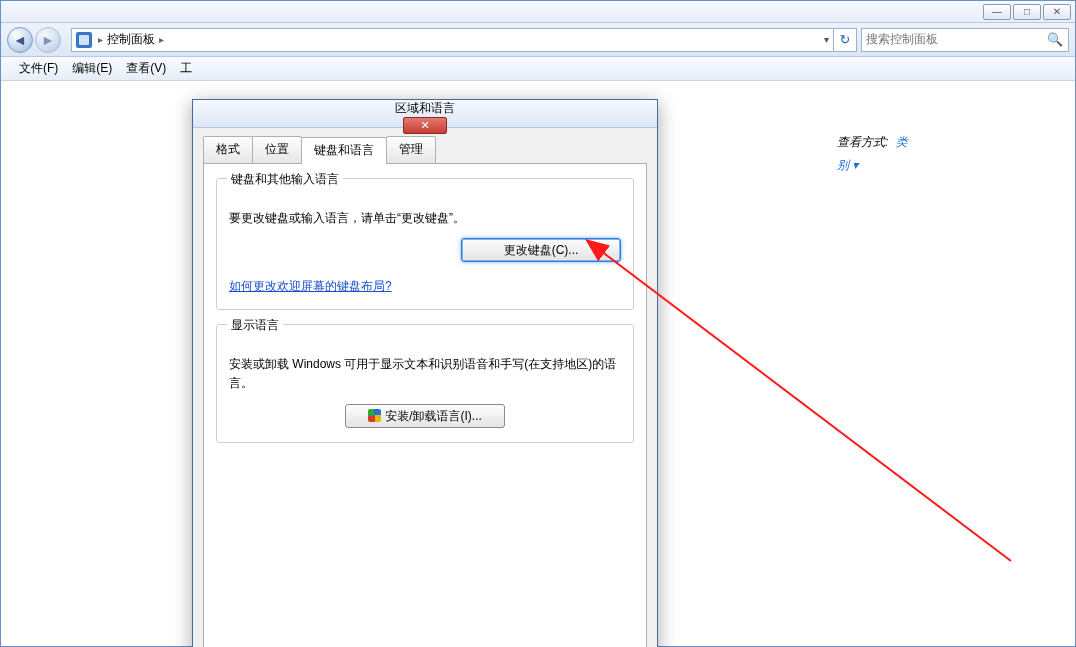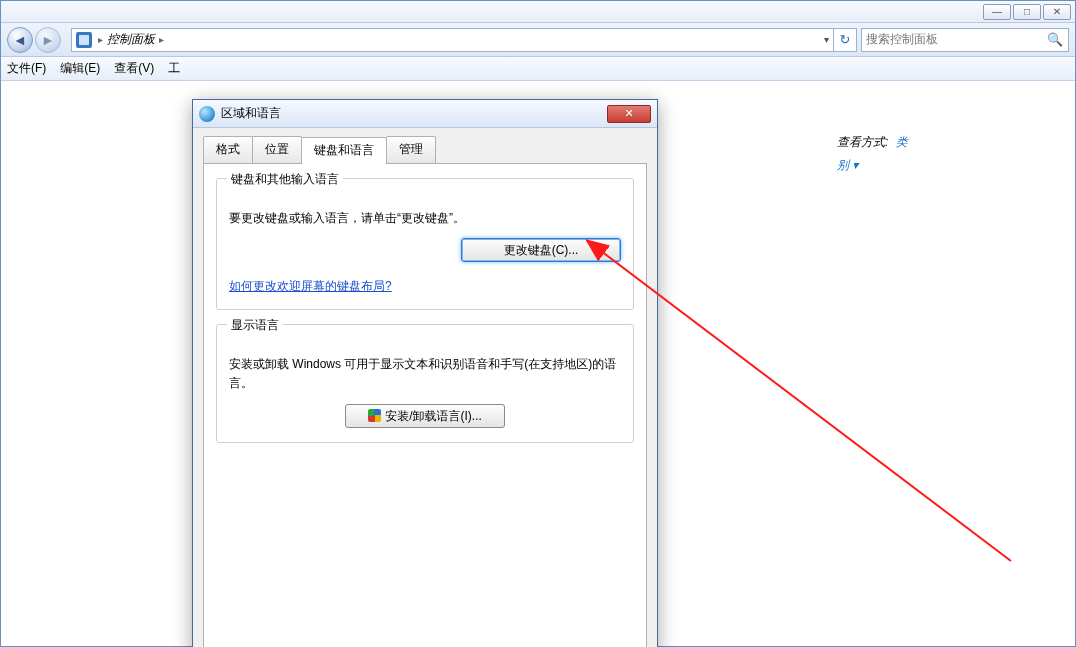--- a/index.html
+++ b/index.html
@@ -71,42 +71,42 @@
 .addr {
   flex: 1;
   display: flex;
   align-items: center;
   background: #fff;
   border: 1px solid #9bb3d3;
   height: 24px;
   margin-left: 8px;
   padding: 0 4px;
 }
-.addr .crumb { margin: 0 2px; color:#000;font-style:italic;}
+.addr .crumb { margin: 0 2px; color:#000;}
 .addr .sep { color:#666; margin:0 2px; font-size:10px;}
 .addr-icon{width:16px;height:16px;background:#3b78c4;border-radius:2px;margin-right:4px;position:relative;}
 .addr-icon::after{content:"";position:absolute;inset:3px;background:#cfe3ff;border-radius:1px;}
 .refresh-box{width:24px;height:24px;border:1px solid #9bb3d3;background:#fff;margin-left:-1px;display:flex;align-items:center;justify-content:center;color:#2a6ab5;font-size:13px;}
 .search {
   width: 208px;
   height: 24px;
   background:#fff;
   border:1px solid #9bb3d3;
   margin-left:4px;
   display:flex;align-items:center;
   padding:0 4px;color:#777;
 }
 .search .mag{margin-left:auto;color:#2a6ab5;font-size:13px;}
 
 
 .menubar {
   height: 24px;
   background: linear-gradient(#f8fbff,#e7eef8);
   border-bottom:1px solid #c7d4e8;
-  display:flex;align-items:center;padding:0 6px;
+  display:flex;align-items:center;padding:0 18px;
 }
 .menubar span{margin-right:14px;color:#000;}
 
 
 .content-area {
   position:relative;
   height: calc(647px - 22px - 34px - 24px - 2px);
   background:#fff;
 }
 
@@ -133,20 +133,21 @@
   width:466px; height:620px;
   border:1px solid #4a6a9a;
   background:#f0f0f0;
   box-shadow:0 4px 18px rgba(0,0,0,0.35);
 }
 .dialog-title {
   height:28px;
   background:linear-gradient(#f6f9ff,#dbe6f6);
   display:flex;align-items:center;padding:0 6px;
   border-bottom:1px solid #b5c7e2;
+  flex-direction:column;
 }
 .dialog-title .globe{width:16px;height:16px;border-radius:50%;background:radial-gradient(circle at 35% 35%,#bfe5ff,#2a8fd6 70%,#0b5a9e);margin-right:6px;}
 .dialog-title .txt{color:#000;flex:1;}
 .dlg-close{
   width:44px;height:18px;border-radius:2px;
   background:linear-gradient(#e27a72,#c73d31);
   border:1px solid #8a2a22;color:#fff;text-align:center;font-size:11px;line-height:15px;
 }
 
 .dlg-body{padding:8px 10px 0 10px;}

